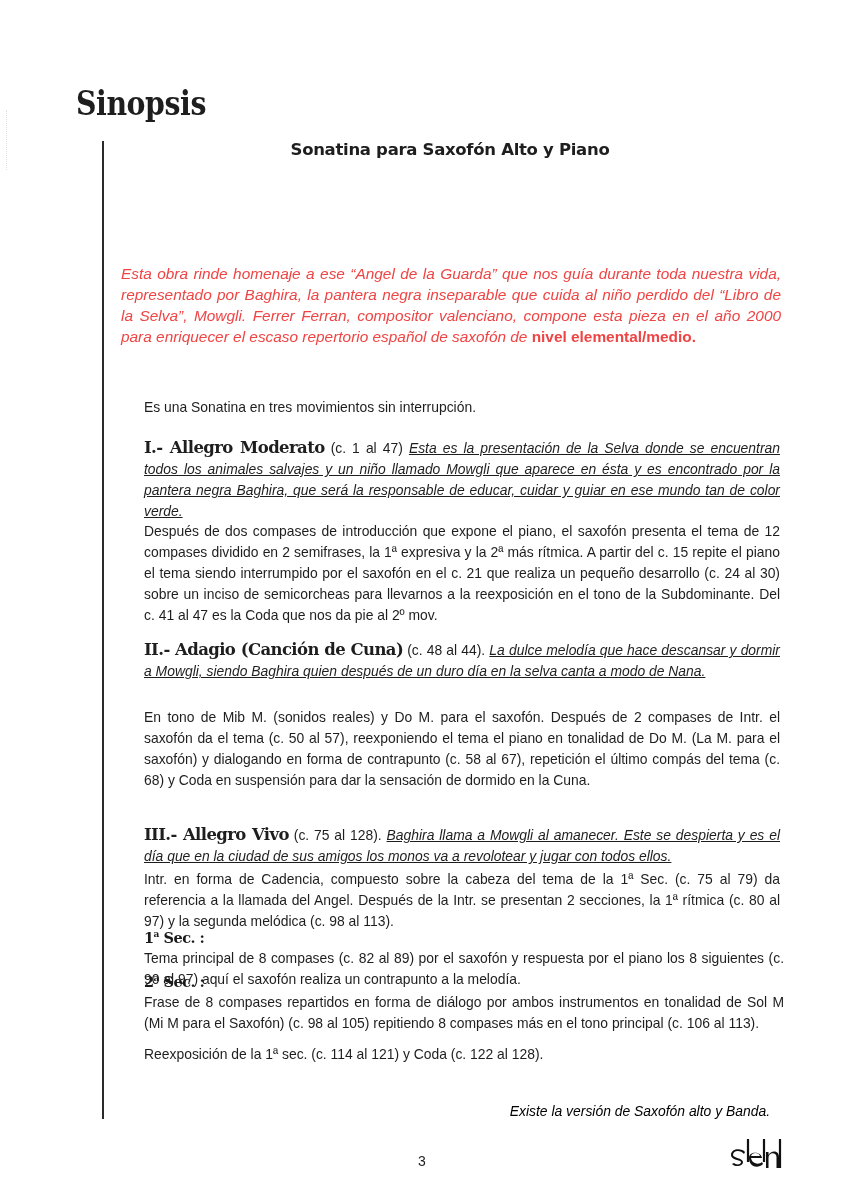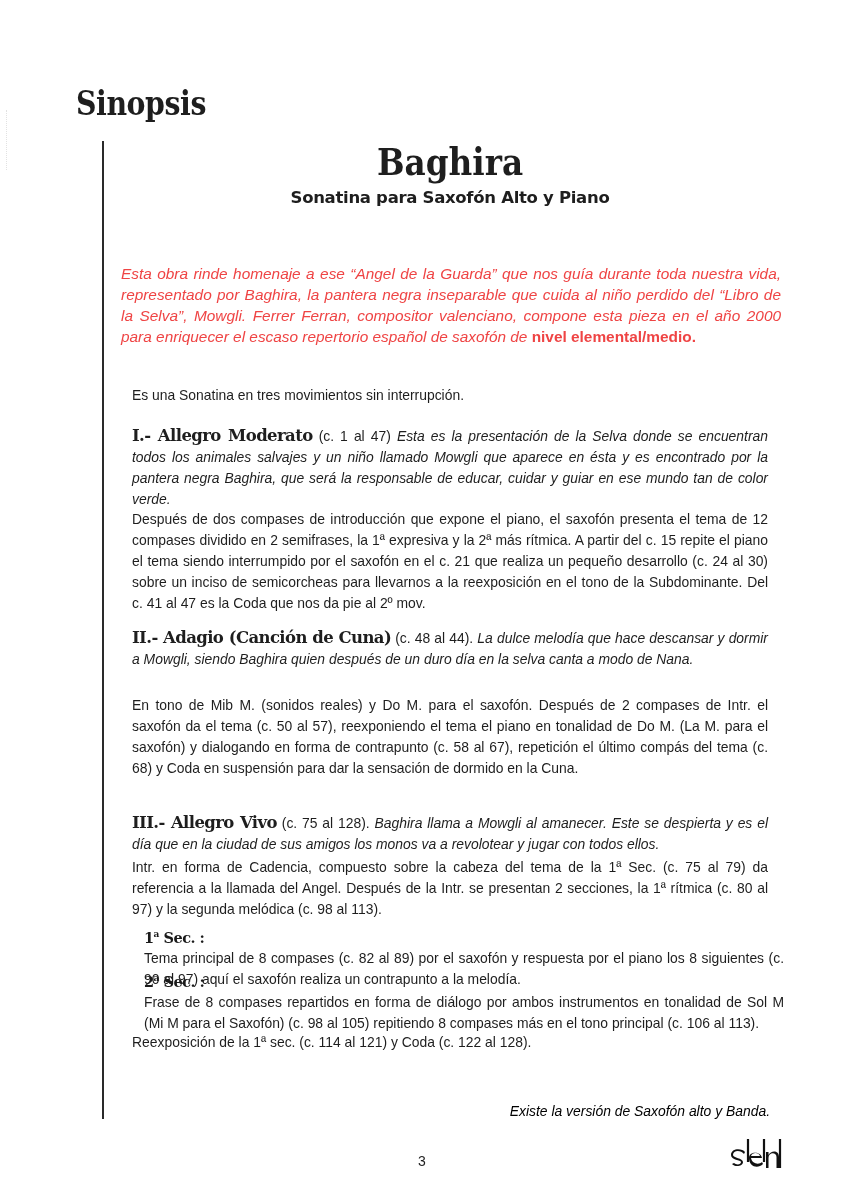--- a/index.html
+++ b/index.html
@@ -92,31 +92,32 @@
   .intro b { font-style: normal; font-weight: bold; }
   .body-text {
     font-size: 13.9px;
     line-height: 21px;
     color: #1e1e1e;
     text-align: justify;
     margin: 0;
   }
   .para {
     position: absolute;
-    left: 132px;
+    left: 144px;
     width: 636px;
+    margin-top: 12px;
   }
   .mov-head {
     font-family: "DejaVu Serif", "Liberation Serif", serif;
     font-weight: bold;
     font-size: 16.5px;
     letter-spacing: -0.6px;
     color: #1e1e1e;
   }
-  .it { font-style: italic; }
+  .it { font-style: italic; text-decoration: underline; }
   .sec-row {
     position: absolute;
     left: 144px;
     width: 640px;
     display: flex;
     flex-direction: column;
   }
   .sec-label {
     font-family: "DejaVu Serif", "Liberation Serif", serif;
     font-weight: bold;
@@ -155,21 +156,20 @@
 </head>
 <body>
 
 <div class="scan-marks"></div>
 
 <h1 class="sinopsis">Sinopsis</h1>
 
 <div class="vline"></div>
 
 <div class="title-block">
-  <div><h2 class="work-title">Baghira</h2></div>
   <div class="work-subtitle">Sonatina para Saxofón Alto y Piano</div>
 </div>
 
 <p class="intro"><span>Esta obra rinde homenaje a ese “Angel de la Guarda” que nos guía durante toda nuestra vida, representado por Baghira, la pantera negra inseparable que cuida al niño perdido del “Libro de la Selva”, Mowgli. Ferrer Ferran, compositor valenciano, compone esta pieza en el año 2000 para enriquecer el escaso repertorio español de saxofón de </span><b>nivel elemental/medio.</b></p>
 
 <p class="body-text para" style="top:385px;">Es una Sonatina en tres movimientos sin interrupción.</p>
 
 <p class="body-text para" style="top:425px;"><span class="mov-head">I.- Allegro Moderato</span><span> (c. 1 al 47) </span><span class="it">Esta es la presentación de la Selva donde se encuentran todos los animales salvajes y un niño llamado Mowgli que aparece en ésta y es encontrado por la pantera negra Baghira, que será la responsable de educar, cuidar y guiar en ese mundo tan de color verde.</span></p>
 <p class="body-text para" style="top:509px;">Después de dos compases de introducción que expone el piano, el saxofón presenta el tema de 12 compases dividido en 2 semifrases, la 1ª expresiva y la 2ª más rítmica. A partir del c. 15 repite el piano el tema siendo interrumpido por el saxofón en el c. 21 que realiza un pequeño desarrollo (c. 24 al 30) sobre un inciso de semicorcheas para llevarnos a la reexposición en el tono de la Subdominante. Del c. 41 al 47 es la Coda que nos da pie al 2º mov.</p>
 

